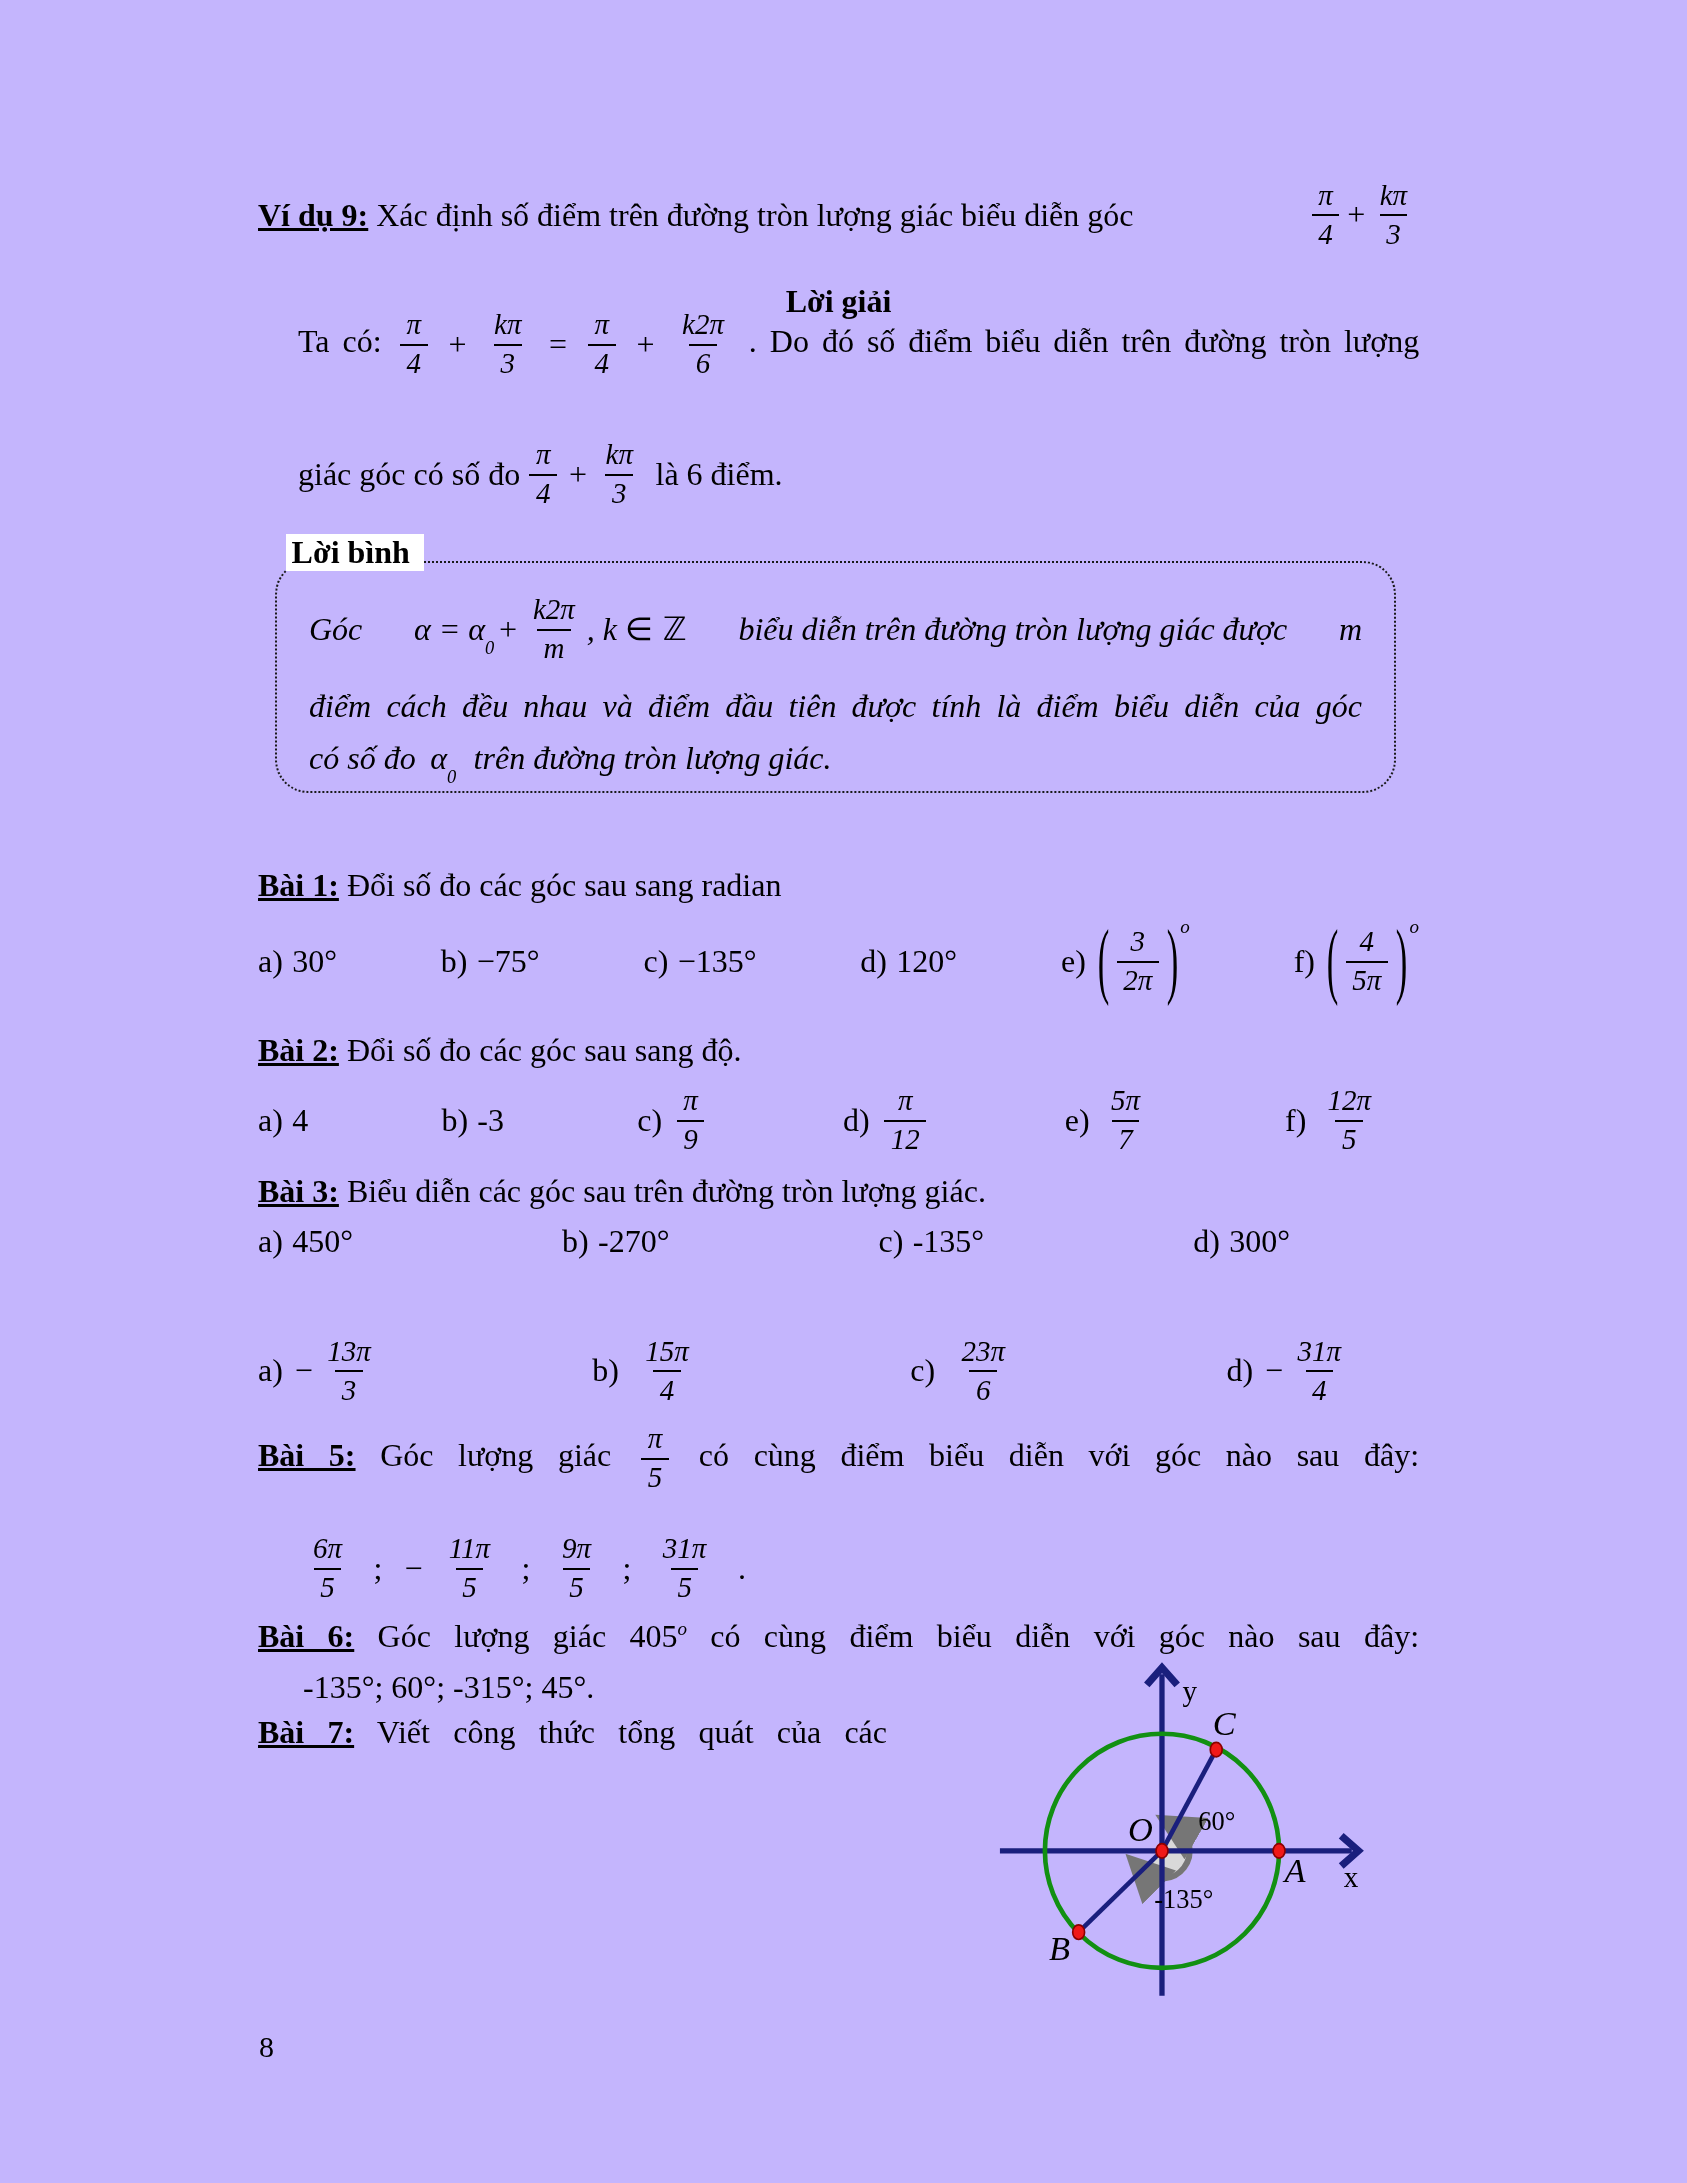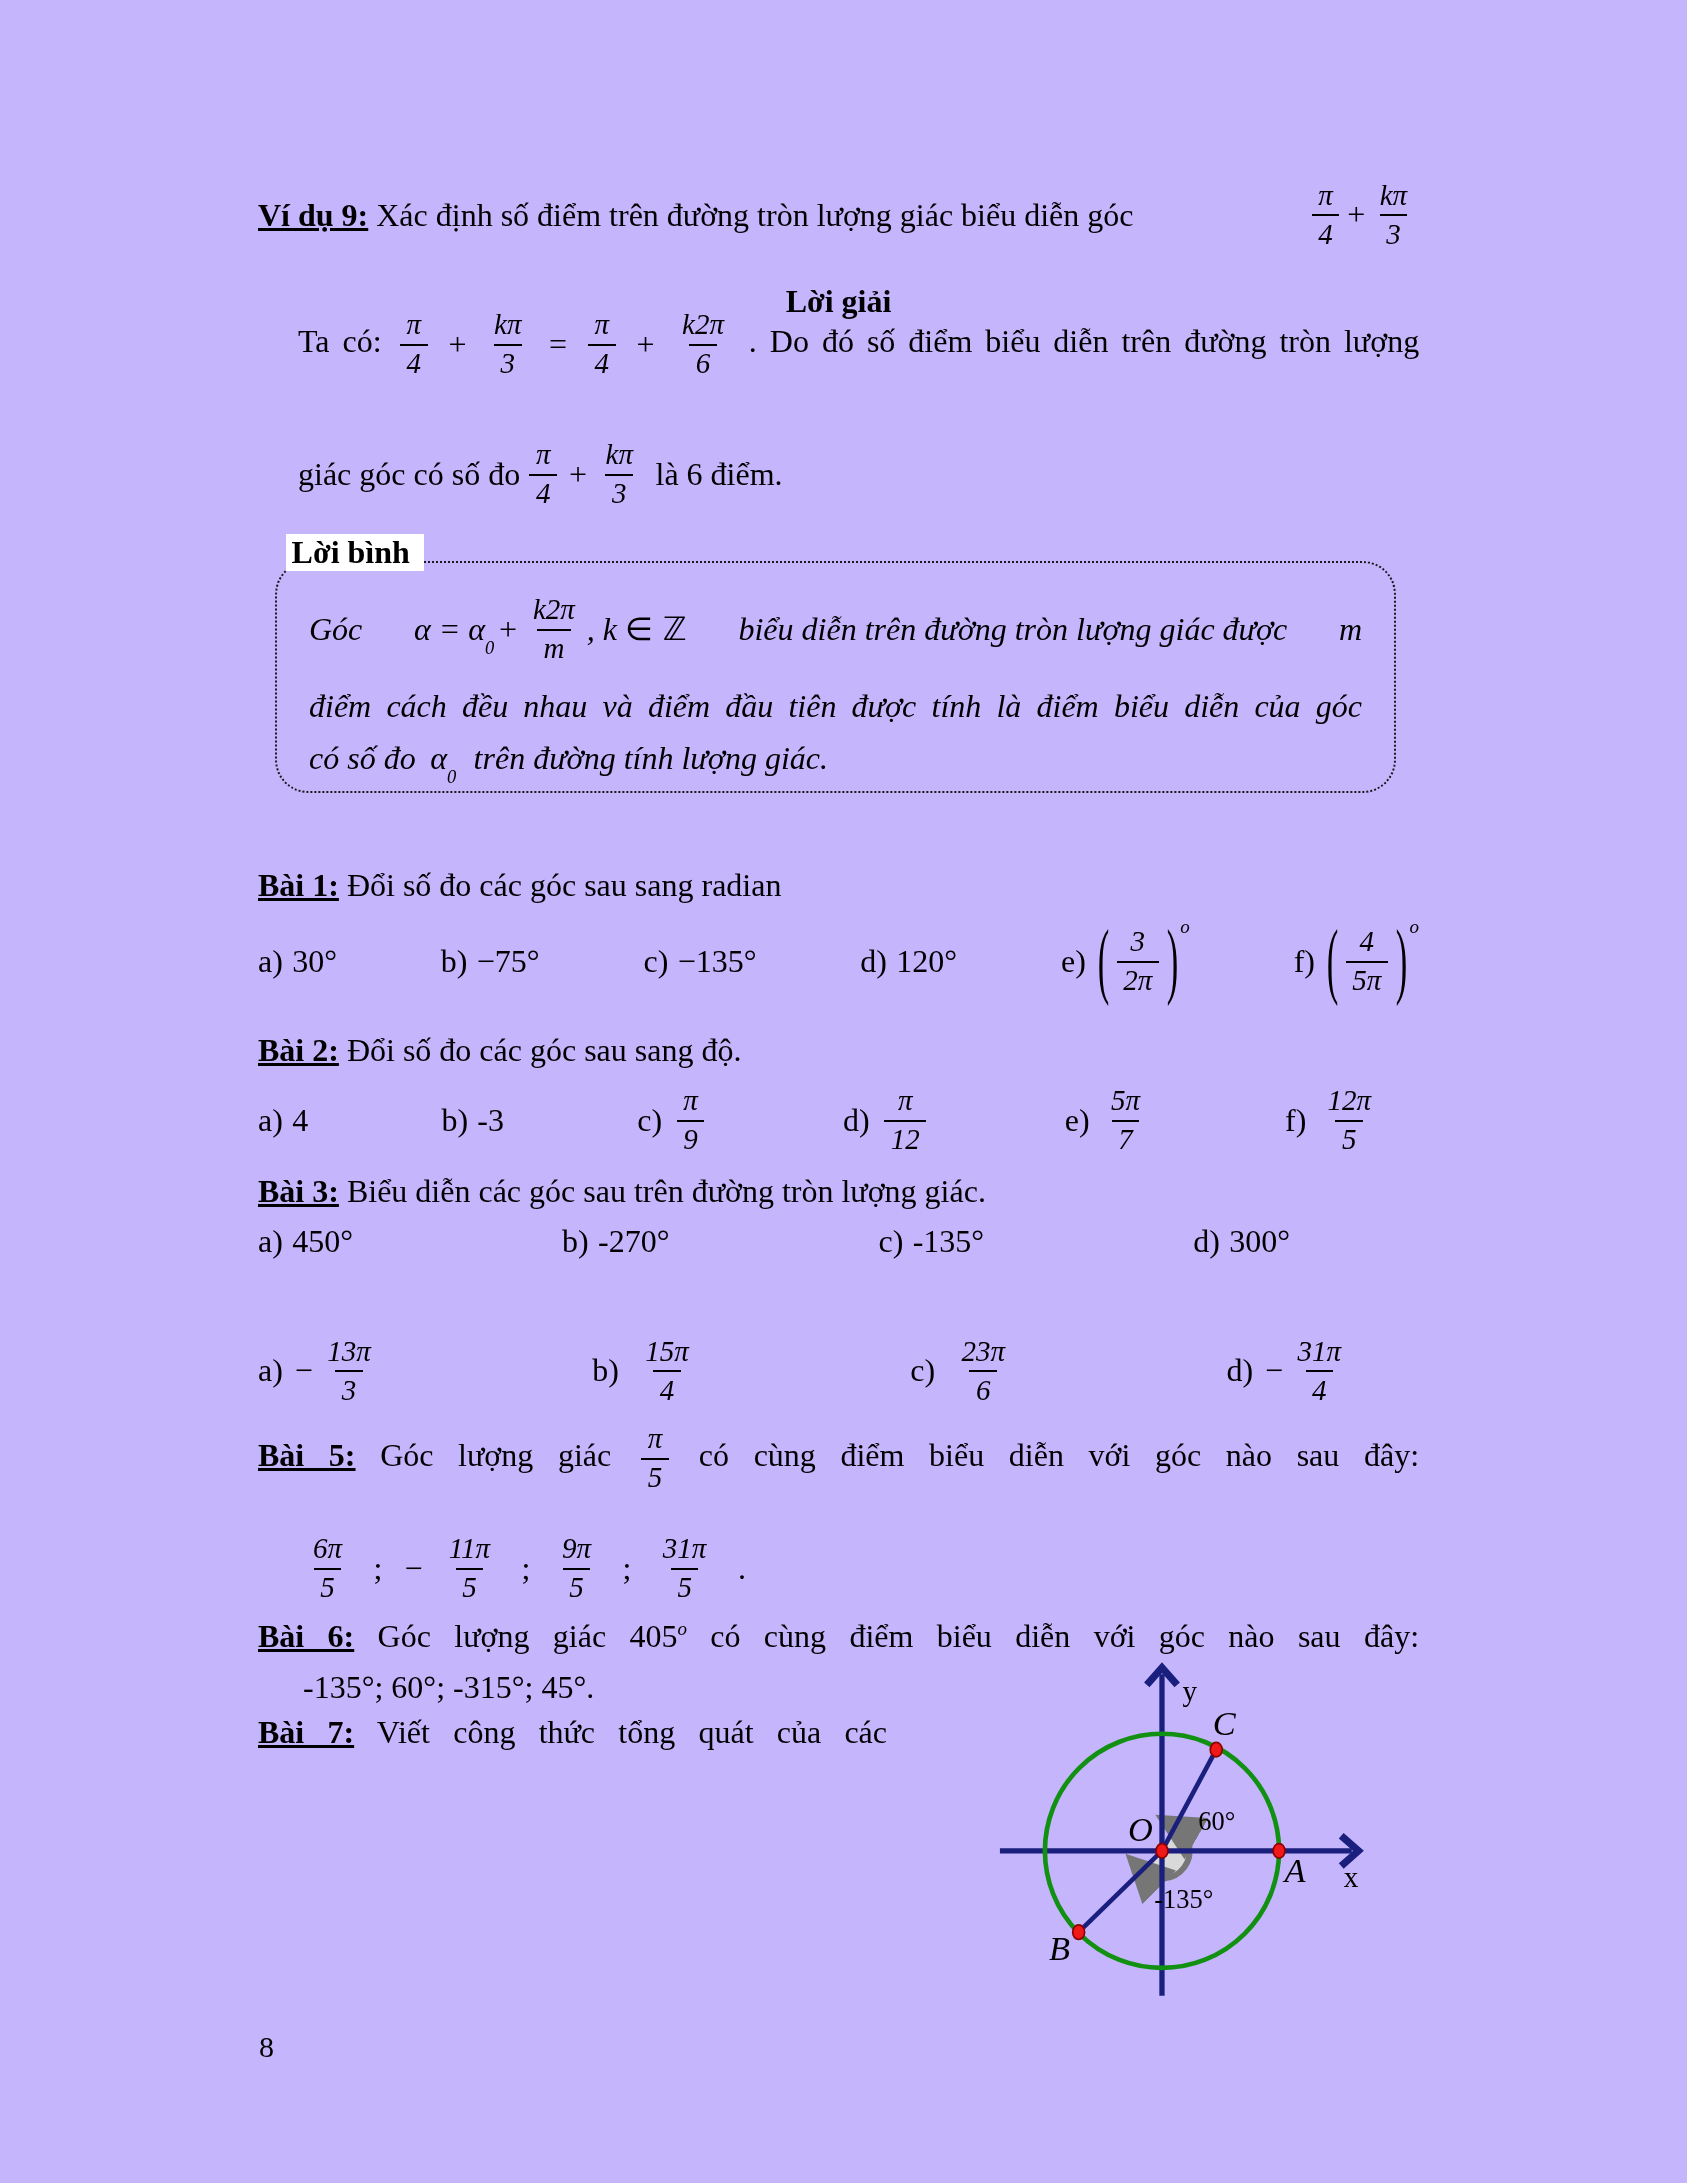--- a/index.html
+++ b/index.html
@@ -122,21 +122,21 @@
         <span>, k</span>
         <span class="bb" style="margin-left:8px;font-style:normal;">∈ ℤ</span>
       </span>
       <span>biểu diễn trên đường tròn lượng giác được</span>
       <span>m</span>
     </div>
     <div class="just" style="margin-top:9.3px;">điểm cách đều nhau và điểm đầu tiên được tính là điểm biểu diễn của góc</div>
     <div style="margin-top:14.6px;">
       <span>có số đo</span>
       <span style="margin:0 9.3px 0 6.6px;"><span>α</span><sub class="a0">0</sub></span>
-      <span>trên đường tính lượng giác.</span>
+      <span>trên đường tròn lượng giác.</span>
     </div>
   </div>
 
 
   <div class="abs" style="top:867px;">
     <span class="lbl">Bài 1:</span>
     <span>Đổi số đo các góc sau sang radian</span>
   </div>
   <div class="abs flexrow sb" style="top:912px;height:99px;">
     <span class="item">

